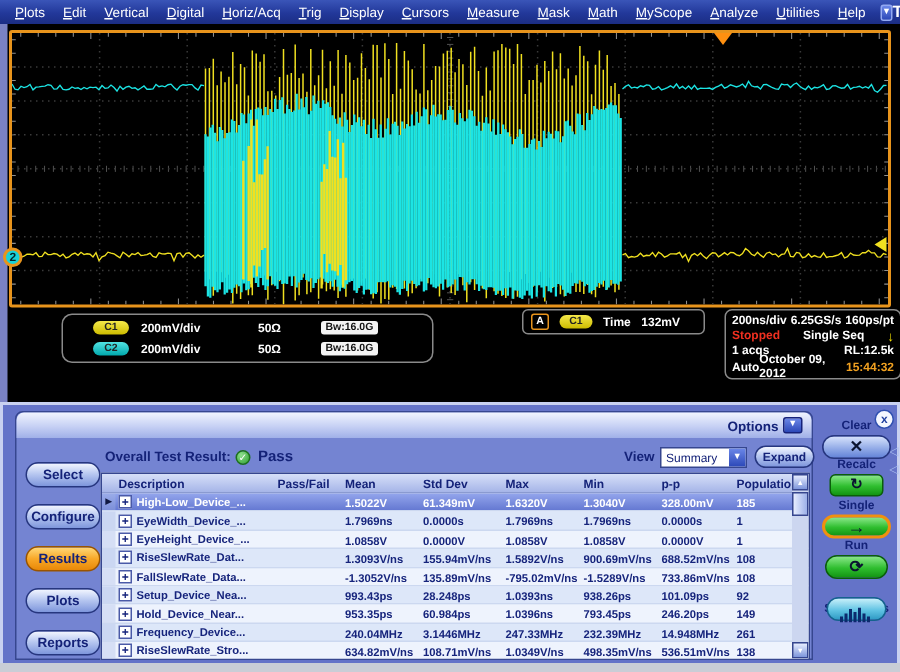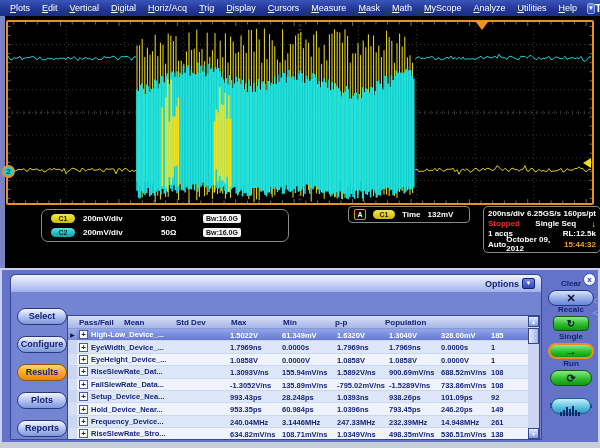--- a/index.html
+++ b/index.html
@@ -25,21 +25,21 @@
   .display { position:absolute; left:1px; top:4px; width:588px; height:185px;
     background:#000; border:2px solid #e8941c; border-radius:2px; }
   .display svg { display:block; }
   .ch2-marker { position:absolute; left:-6px; top:143px; width:13px; height:13px;
     border-radius:50%; background:#18d2d8; border:2px solid #e8941c; color:#00282a;
     font-size:8px; font-weight:bold; text-align:center; line-height:9px; }
 
   
   .ro-text { color:#fff; font-size:8px; font-weight:bold; }
   .ch-box { position:absolute; left:36px; top:193px; width:248px; height:33px;
-    border:1px solid #8a8a8a; border-radius:7px; padding:2px 9px;
+    border:1px solid #8a8a8a; border-radius:7px; padding:2px 20px;
     display:flex; flex-direction:column; justify-content:space-around; }
   .ch-row { display:flex; align-items:center; height:12px; }
   .ch-pill { width:24px; height:9px; border-radius:5px; color:#222; font-size:7px;
     font-weight:bold; text-align:center; line-height:9px; margin-right:8px; }
   .pill-c1 { background:linear-gradient(180deg,#f4e84a,#cdbc00); }
   .pill-c2 { background:linear-gradient(180deg,#52e2e2,#00a8ac); }
   .ch-scale { width:78px; } .ch-imp { width:42px; }
   .bw-box { background:#f4f4f4; color:#111; font-size:7px; font-weight:bold;
     padding:0 3px; border-radius:2px; line-height:9px; }
 
@@ -539,32 +539,44 @@
 
 <div class="panel-region">
   <div class="analysis-panel">
     <div class="title-bar">
       <span class="options-wrap">
         <span class="options-label">Options</span>
         <span class="options-btn">▼</span>
       </span>
     </div>
 
+    <div class="overall-row">
+      <span class="overall-label">Overall Test Result:</span>
+      <span class="check-icon">✓</span>
+      <span class="pass-label">Pass</span>
+      <span class="view-label">View</span>
+      <span class="view-dd">
+        <span class="view-dd-text">Summary</span>
+        <span class="view-dd-btn">▼</span>
+      </span>
+      <span class="expand-btn">Expand</span>
+    </div>
 
     <div>
         <div class="nav-btn">Select</div>
         <div class="nav-btn">Configure</div>
         <div class="nav-btn active">Results</div>
         <div class="nav-btn">Plots</div>
         <div class="nav-btn">Reports</div>
       </div>
 
     <div class="rtable">
       <div class="thead">
         <span class="hspacer"></span>
+      <span class="hcell c0">Description</span>
           <span class="hcell c1">Pass/Fail</span>
           <span class="hcell c2">Mean</span>
           <span class="hcell c3">Std Dev</span>
           <span class="hcell c4">Max</span>
           <span class="hcell c5">Min</span>
           <span class="hcell c6">p-p</span>
           <span class="hcell c7">Population</span>
         </div>
       <div>
           <div class="trow selected">

